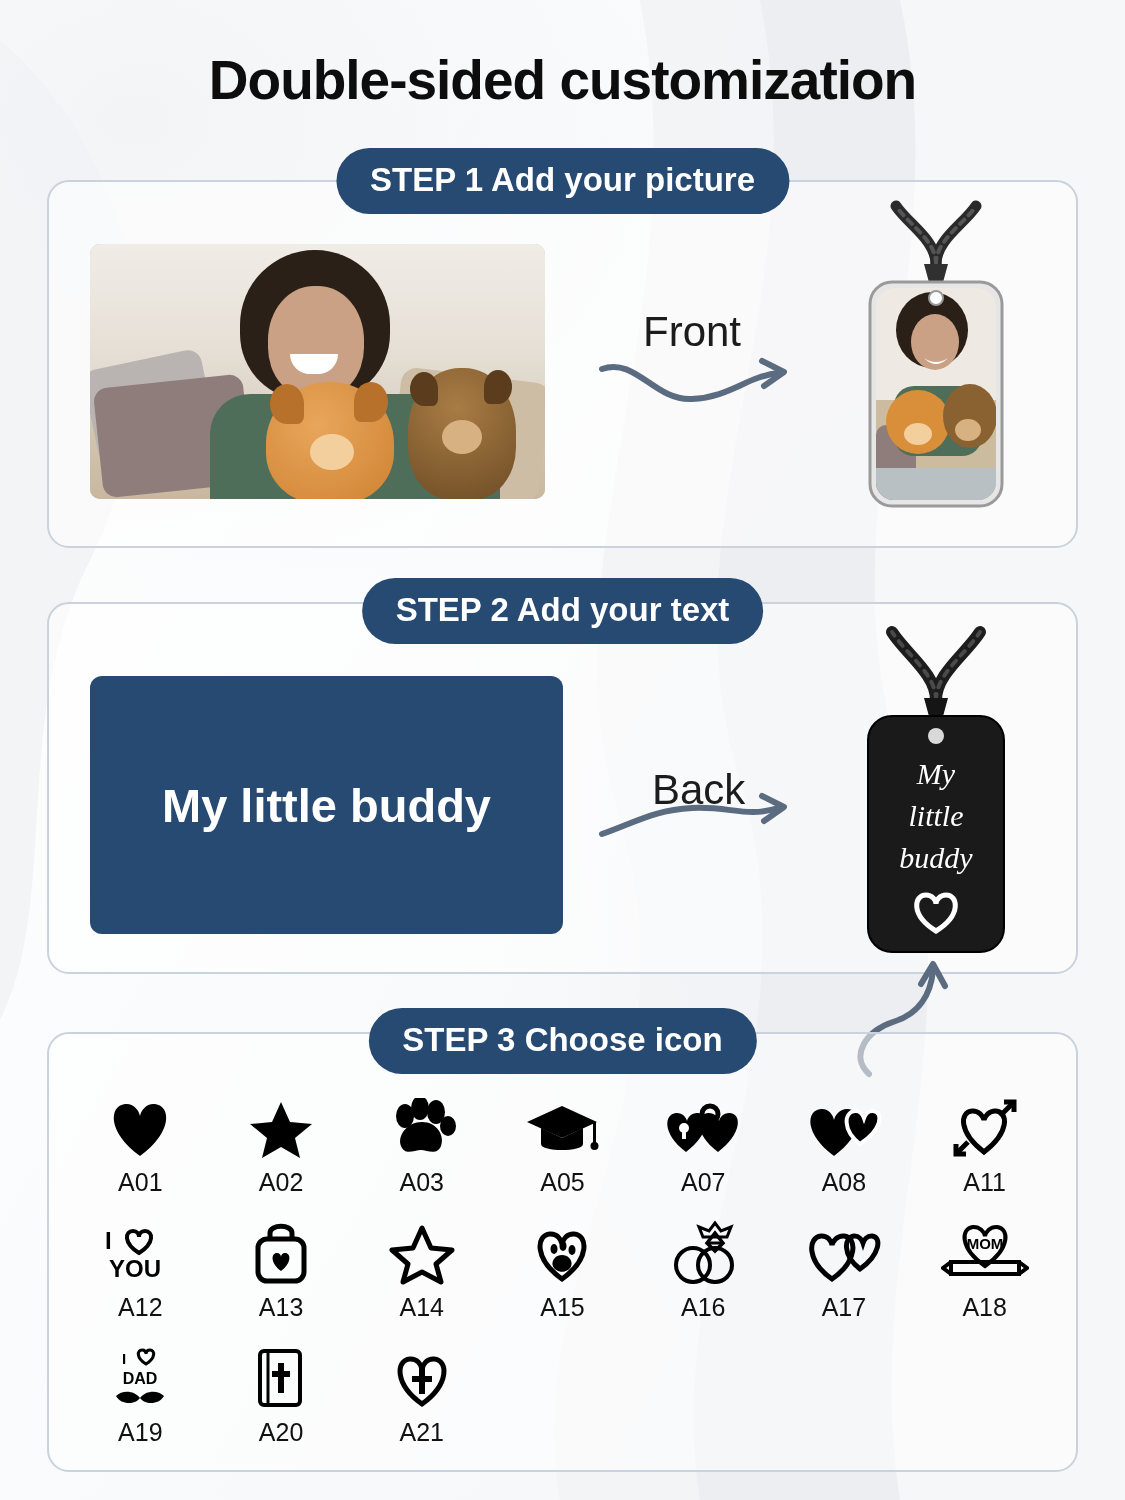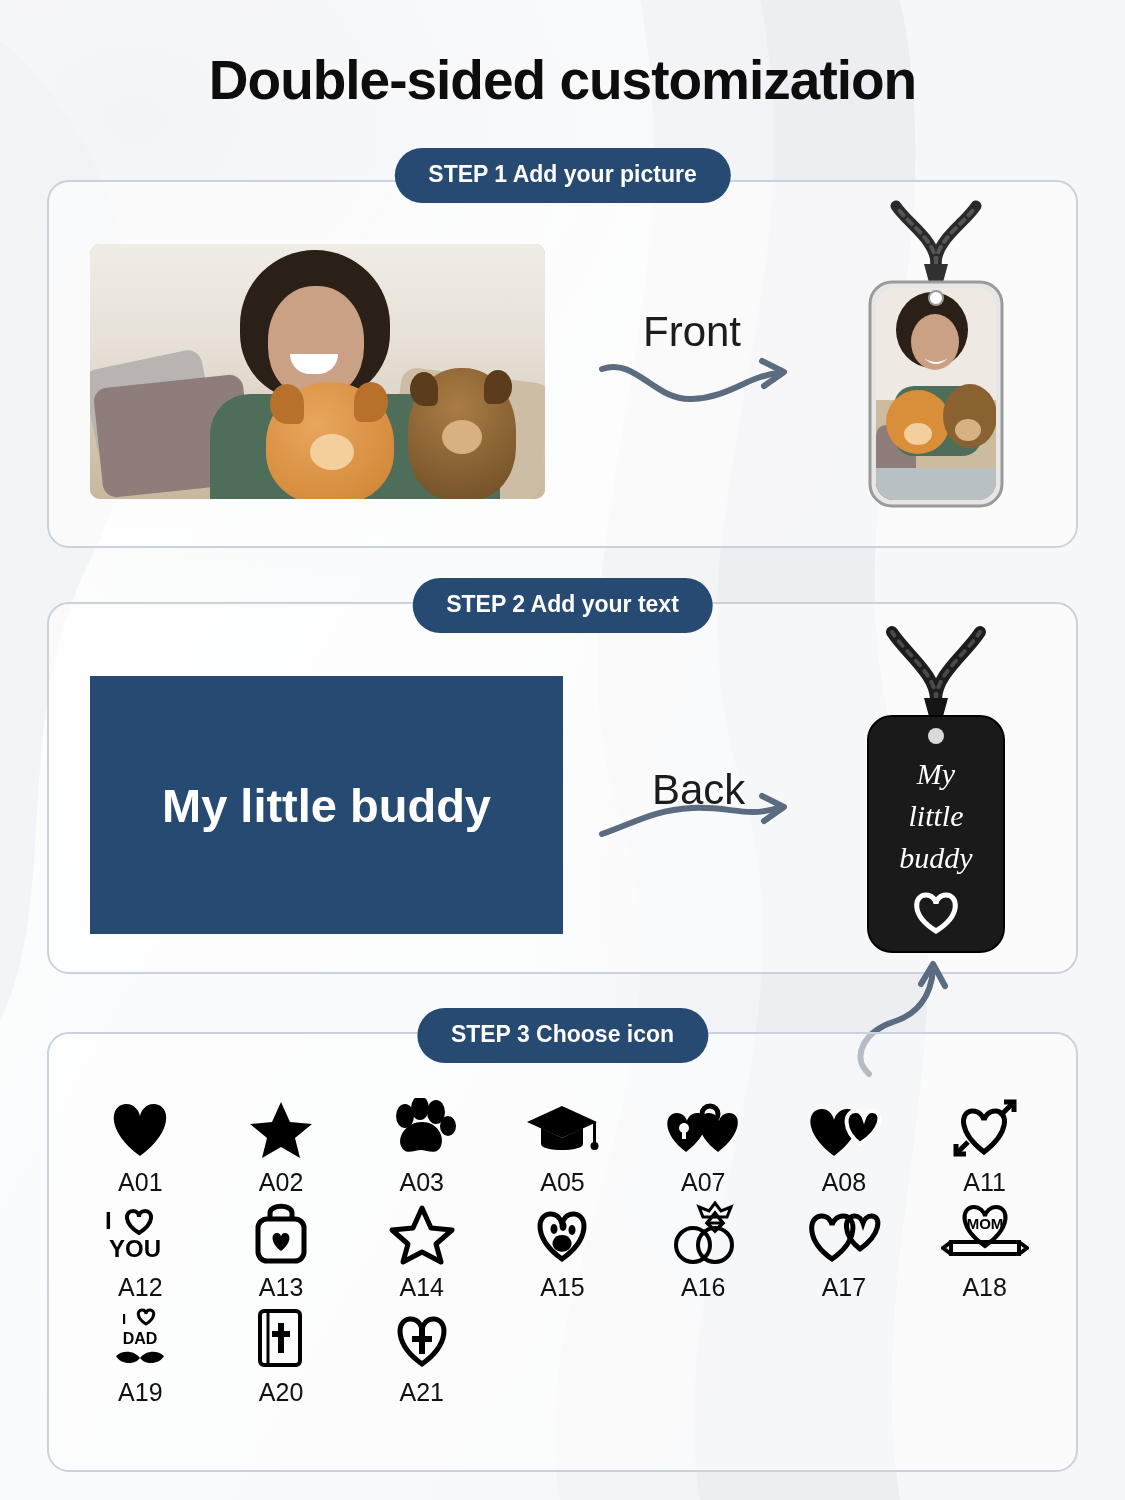--- a/index.html
+++ b/index.html
@@ -43,21 +43,21 @@
   }
   #card1 { left: 47px; top: 180px; width: 1031px; height: 368px; }
   #card2 { left: 47px; top: 602px; width: 1031px; height: 372px; }
   #card3 { left: 47px; top: 1032px; width: 1031px; height: 440px; }
 
   .pill {
     position: absolute;
     background: #274a72;
     color: #ffffff;
     border-radius: 34px;
-    font-size: 23px;
+    font-size: 33px;
     font-weight: 600;
     padding: 13px 34px 15px;
     white-space: nowrap;
     left: 50%;
     transform: translateX(-50%);
     z-index: 5;
   }
   #pill1 { top: 148px; }
   #pill2 { top: 578px; }
   #pill3 { top: 1008px; }
@@ -119,32 +119,33 @@
   .necklace { position: absolute; }
   #neck1 { left: 836px; top: 190px; width: 200px; height: 330px; }
   #neck2 { left: 836px; top: 618px; width: 200px; height: 350px; }
 
   
   .textbox {
     position: absolute;
     left: 90px; top: 676px;
     width: 473px; height: 258px;
     background: #274a72;
-    border-radius: 0;
+    border-radius: 12px;
     display: flex; align-items: center; justify-content: center;
   }
   .textbox span { color:#fff; font-size: 47px; font-weight: bold; }
 
   
   .grid {
     position: absolute;
     left: 70px; top: 1092px;
     width: 985px;
     display: grid;
     grid-template-columns: repeat(7, 1fr);
+    row-gap: 20px;
   }
   .cell { display:flex; flex-direction:column; align-items:center; }
   .cell .glyph { height: 74px; display:flex; align-items:center; justify-content:center; }
   .cell .code { font-size: 25px; color:#111; margin-top: 2px; }
 </style>
 </head>
 <body>
 
 <div class="bg">
   <svg viewBox="0 0 1125 1500" preserveAspectRatio="none">

